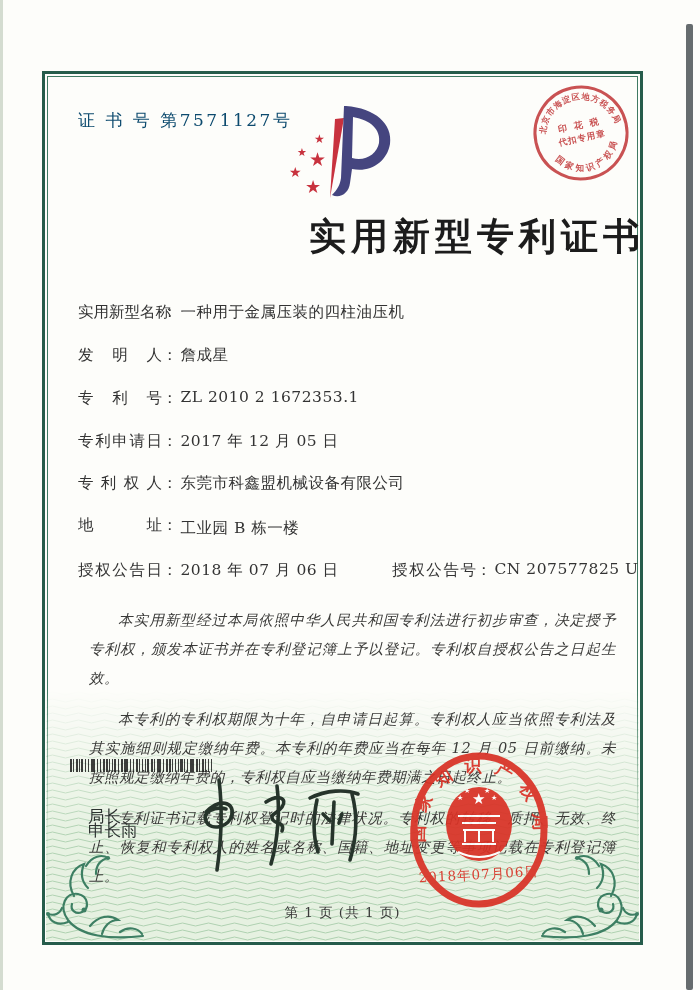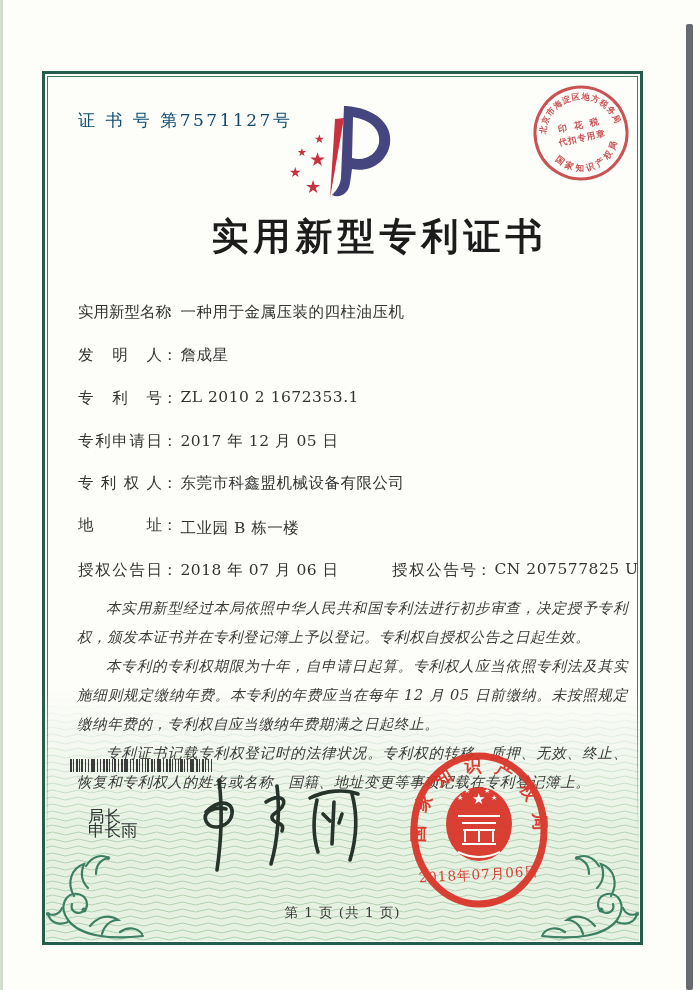--- a/index.html
+++ b/index.html
@@ -16,34 +16,34 @@
   
   .frame{left:42px;top:71px;width:601px;height:874px;border:3px solid #265c4b;box-sizing:border-box;}
   .frame-inner{position:absolute;left:2px;top:2px;right:2px;bottom:2px;border:1px solid #3f7a63;}
   
   .guilloche{left:46px;top:690px;width:593px;height:251px;}
   
   .cert-no{left:78px;top:109px;font-size:17px;letter-spacing:2.5px;color:#0c4a6e;}
   
   .logo{left:283px;top:98px;width:140px;height:112px;}
   
-  .title{left:42px;top:212px;width:603px;text-align:center;font-size:37px;font-weight:bold;
-         letter-spacing:5px;color:#1c1c1c;margin-left:36px;}
+  .title{left:42px;top:212px;width:603px;text-align:right;font-size:37px;font-weight:bold;
+         letter-spacing:5px;color:#1c1c1c;}
   
   .row{left:78px;width:556px;font-size:15.5px;color:#333;white-space:nowrap;}
   .field-label{display:inline-block;width:84px;text-align:justify;text-align-last:justify;vertical-align:top;}
   .colon{display:inline-block;vertical-align:top;}
   .field-value{margin-left:3px;letter-spacing:.5px;}
   .addr-block{display:inline-block;vertical-align:top;width:440px;white-space:normal;line-height:26px;}
   .addr-line{display:block;}
   .grant-right{position:absolute;left:314px;top:0;}
   
   .paras{left:77px;top:594px;width:551px;font-size:14.5px;line-height:29px;
          text-align:justify;color:#3a3a38;font-style:italic;letter-spacing:.6px;}
-  .paras p{margin:0;text-indent:2em;}
+  .paras p{margin:12px;text-indent:2em;}
   
   .barcode{left:70px;top:759px;width:142px;height:13px;opacity:.85;
     background:
       repeating-linear-gradient(90deg,#1d1d1d 0 1.5px,transparent 1.5px 3px),
       repeating-linear-gradient(90deg,#1d1d1d 0 1px,transparent 1px 7.5px),
       repeating-linear-gradient(90deg,#1d1d1d 0 2px,transparent 2px 11px);}
   
   .director-title{left:88px;top:806px;font-size:16.5px;color:#2c3230;
                   font-family:"DejaVu Sans","Liberation Sans",sans-serif;}
   .director-name{left:88px;top:820px;font-size:16.5px;color:#2c3230;

